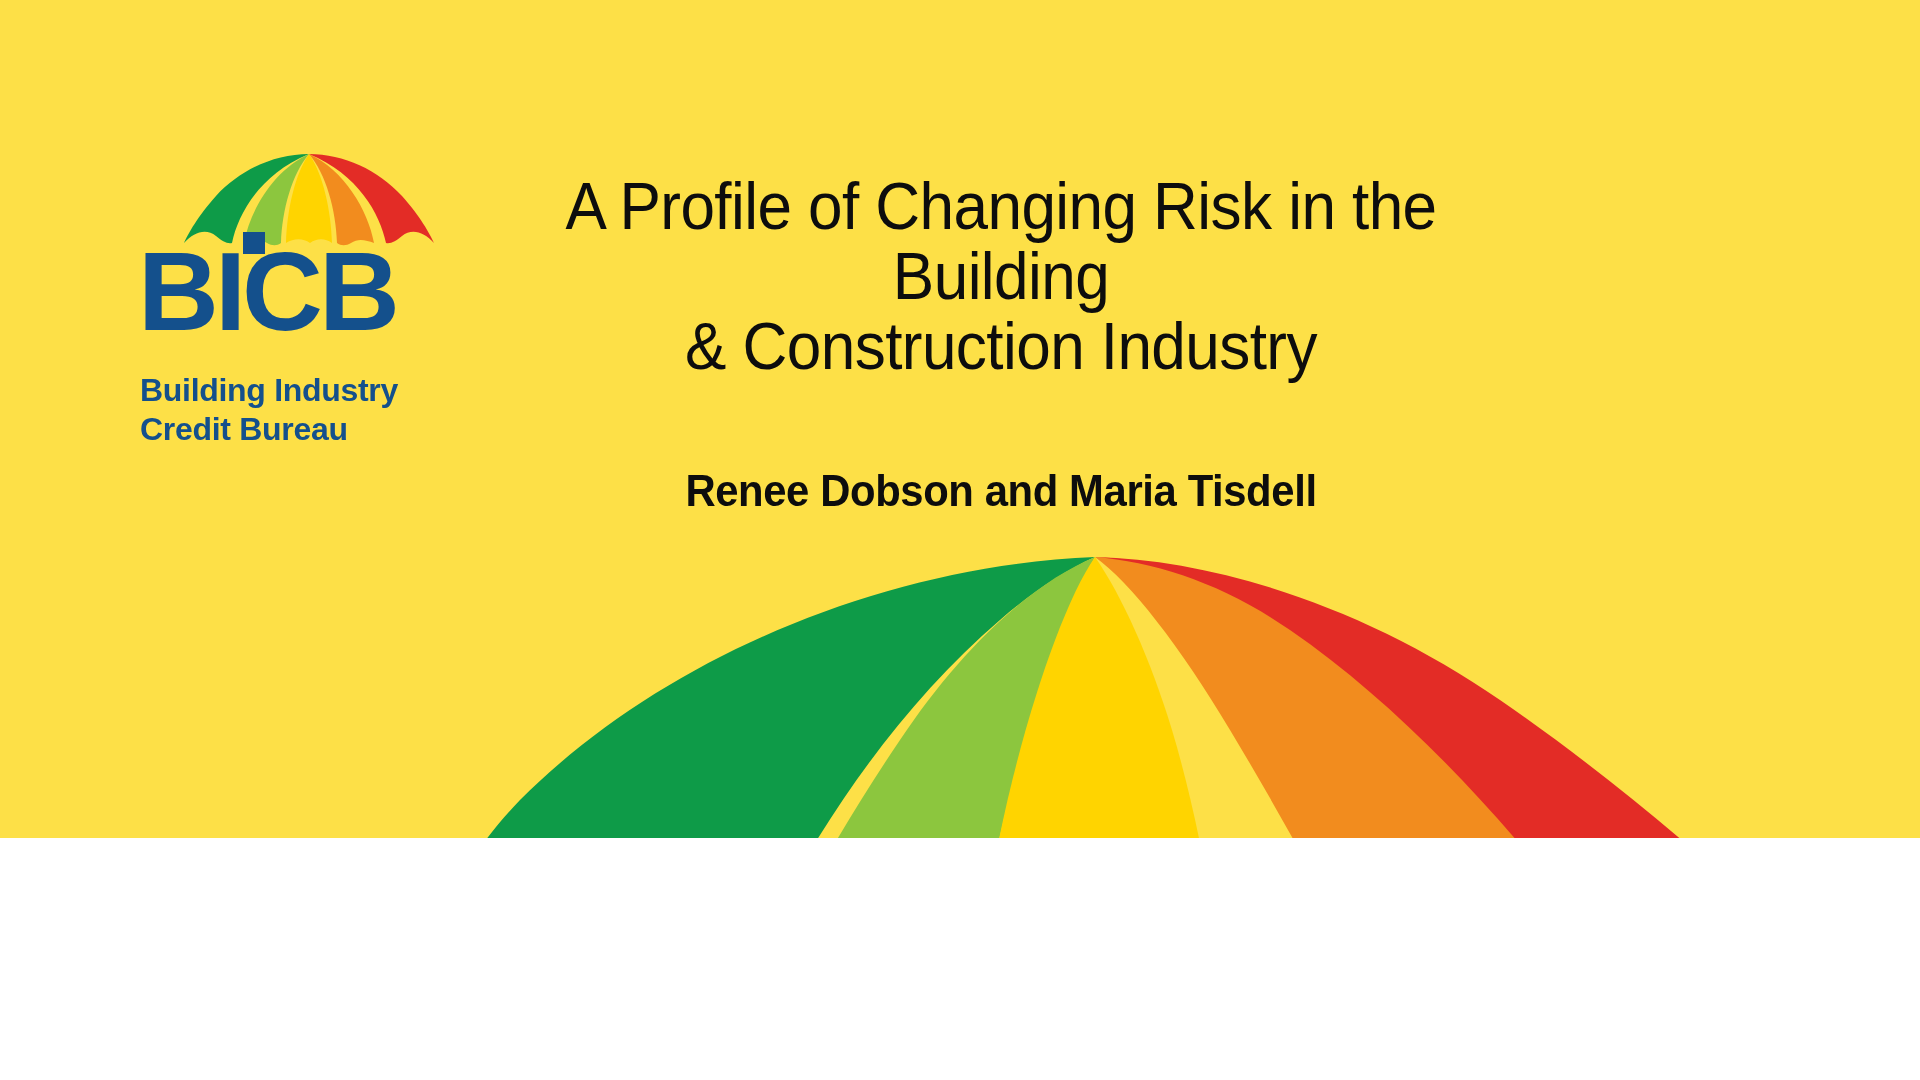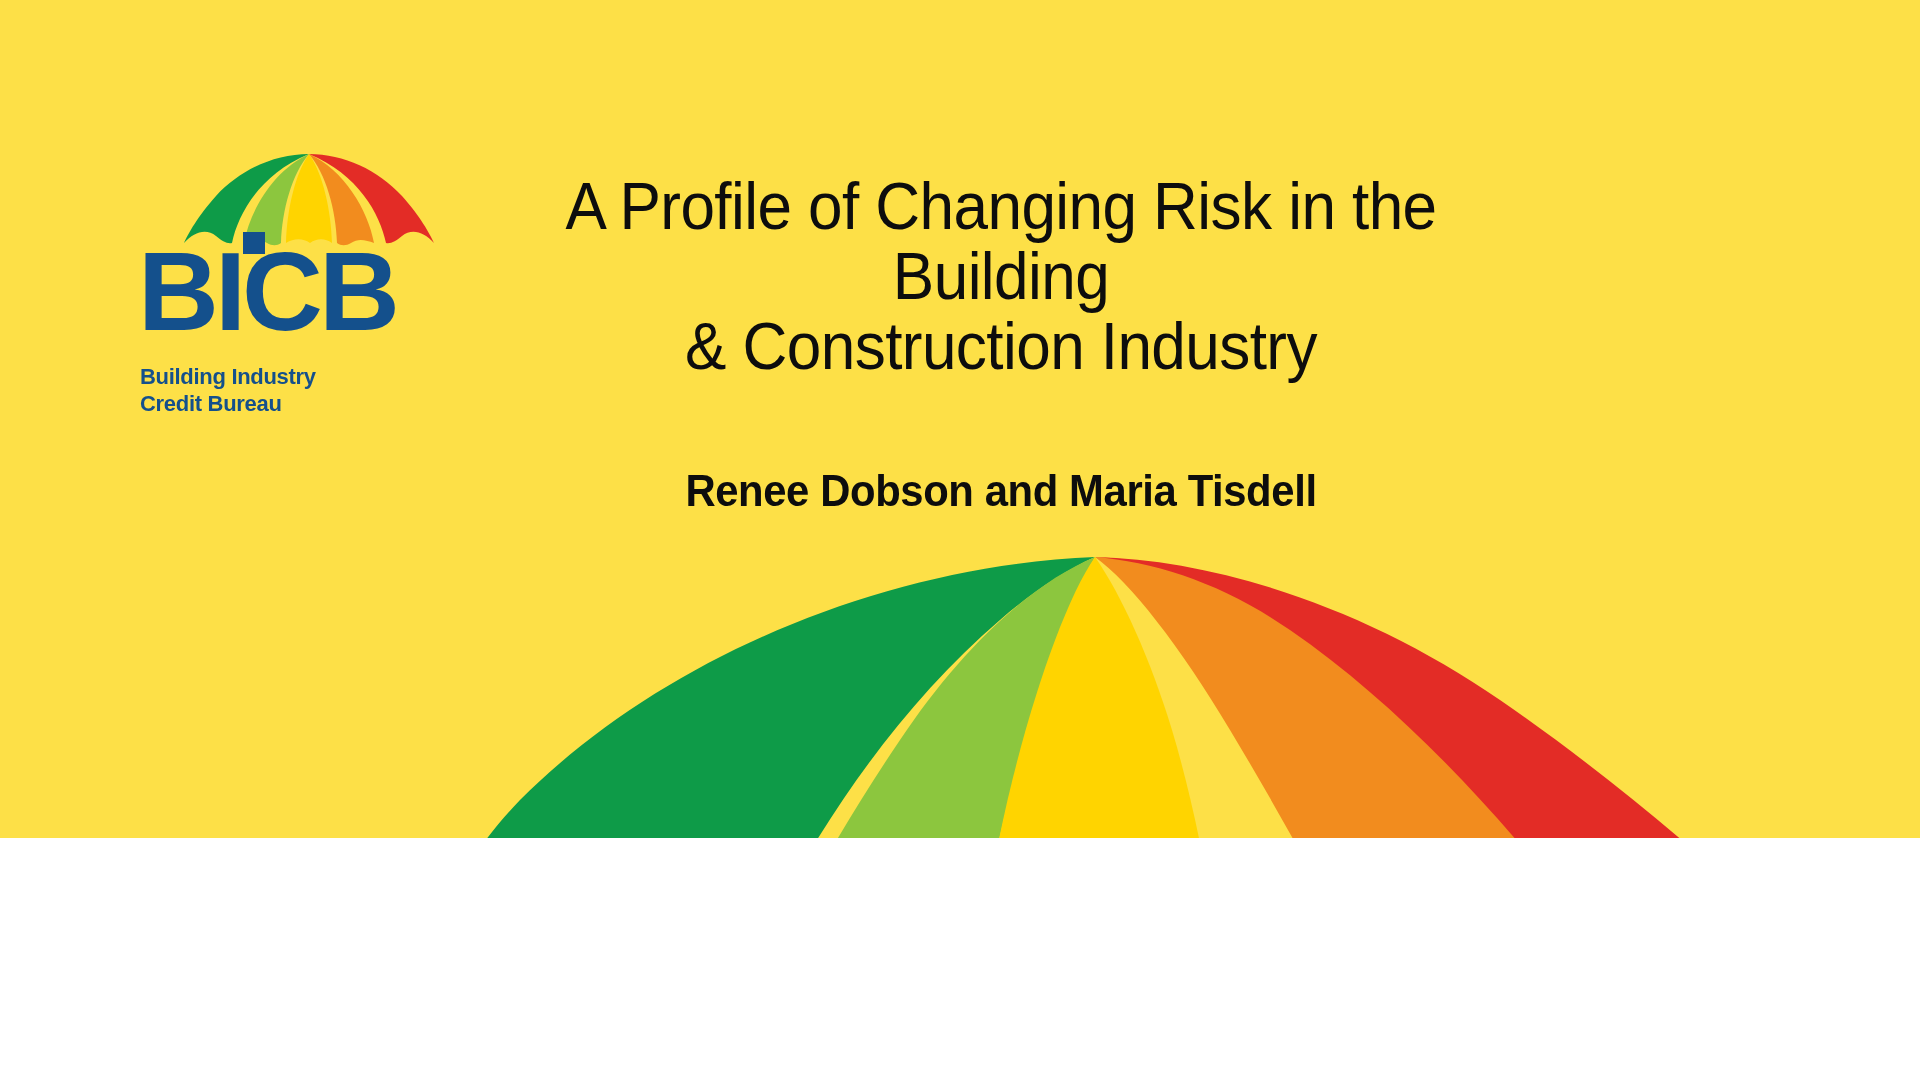--- a/index.html
+++ b/index.html
@@ -42,25 +42,25 @@
     position: absolute;
     left: 0px;
     top: 78px;
     width: 300px;
     height: 130px;
   }
 
   .logo-tagline {
     position: absolute;
     left: 2px;
-    top: 216px;
+    top: 223px;
     width: 320px;
     color: #14508C;
     font-family: "Liberation Sans", sans-serif;
-    font-size: 22px;
+    font-size: 32px;
     font-weight: 600;
     line-height: 1.22;
     letter-spacing: -0.3px;
     white-space: pre-line;
   }
 
   
   .title-area {
     position: absolute;
     left: 496px;

